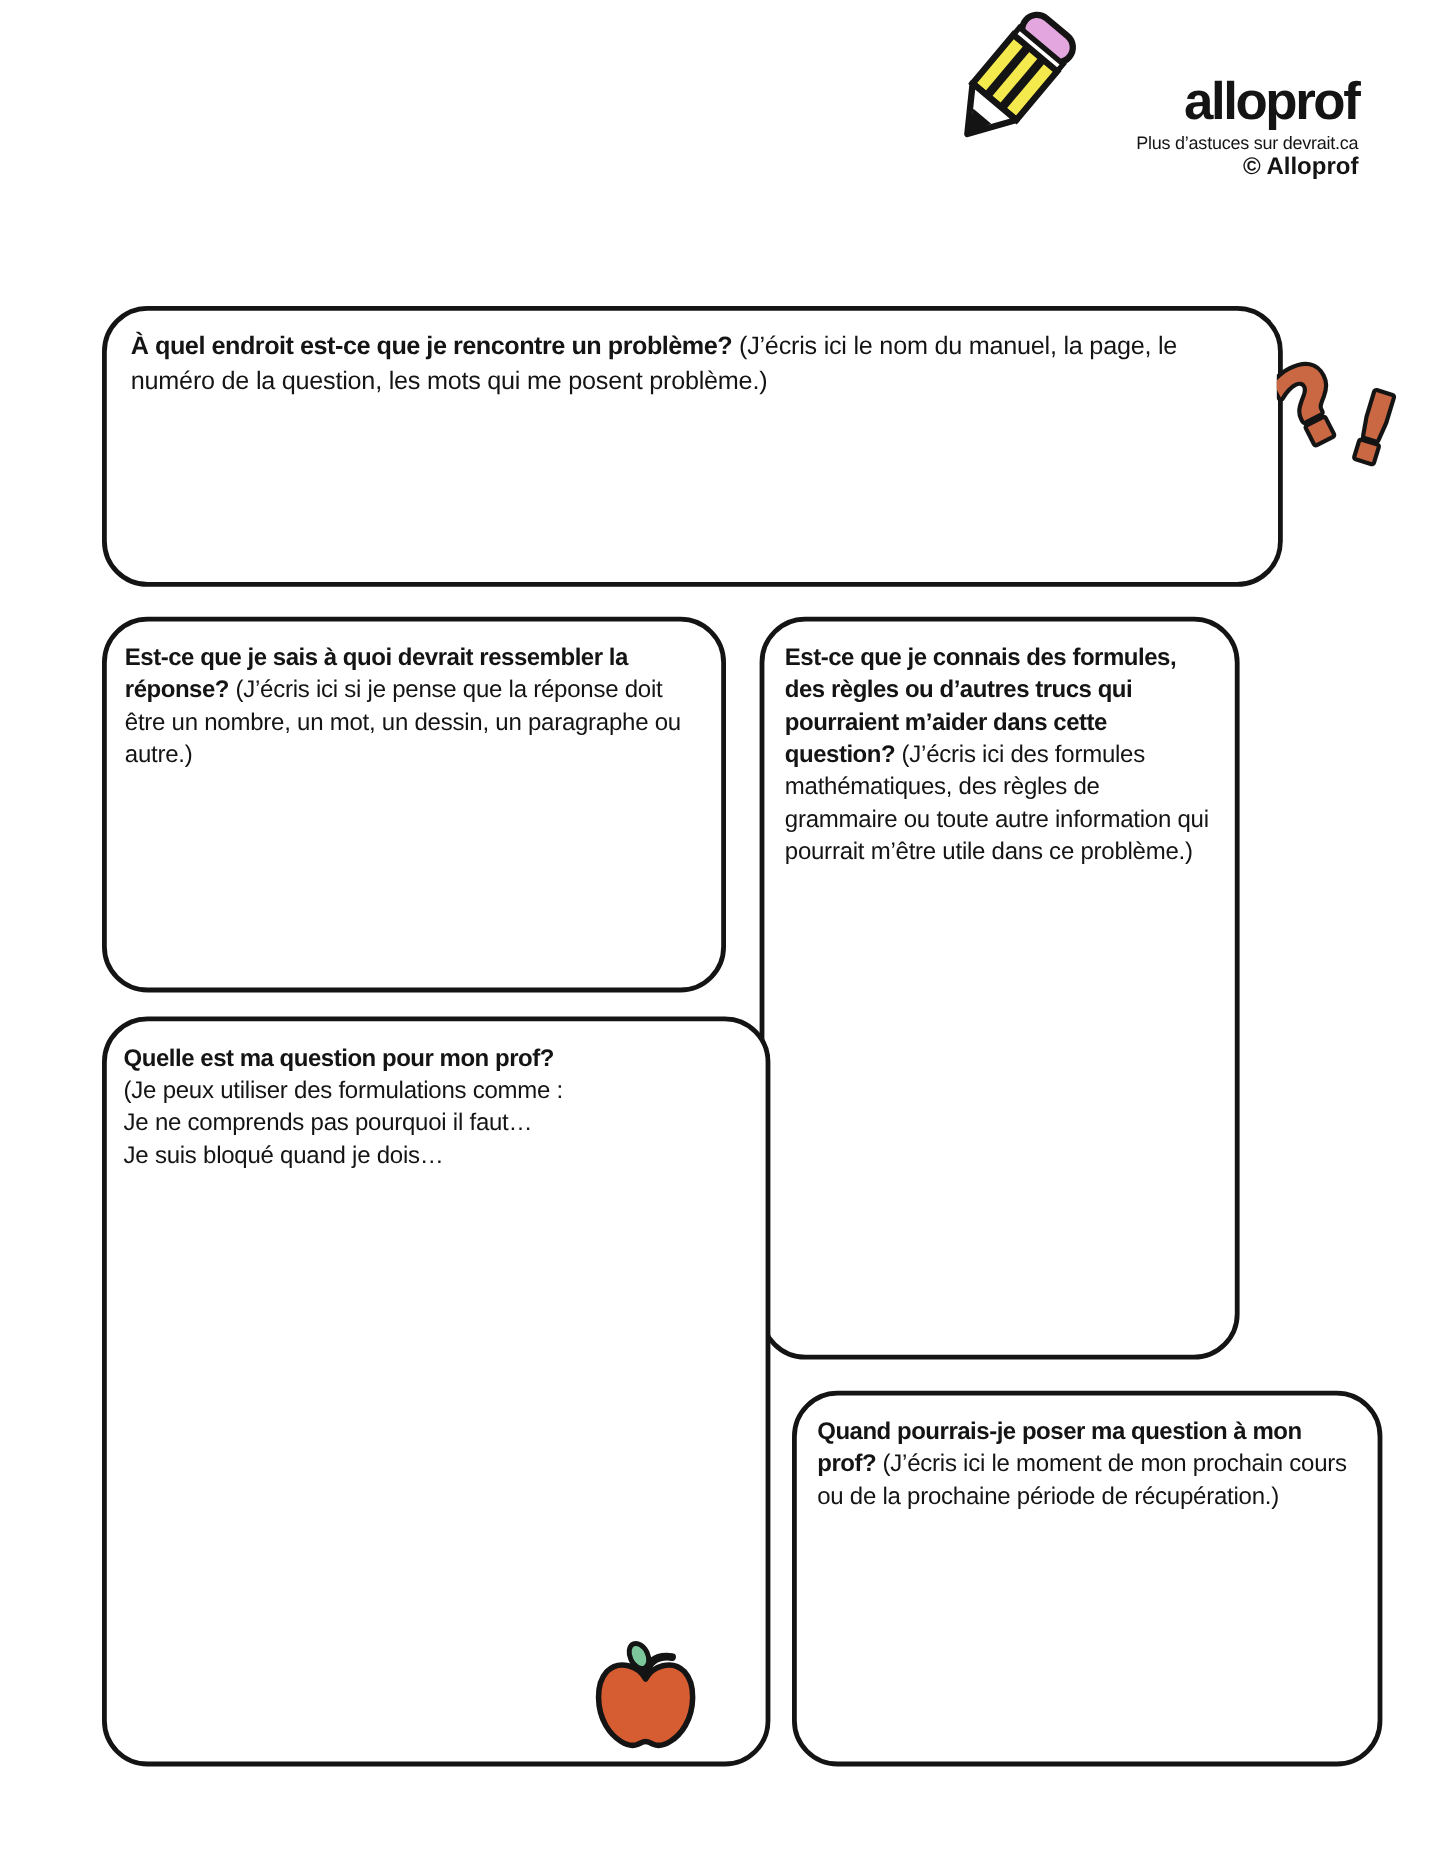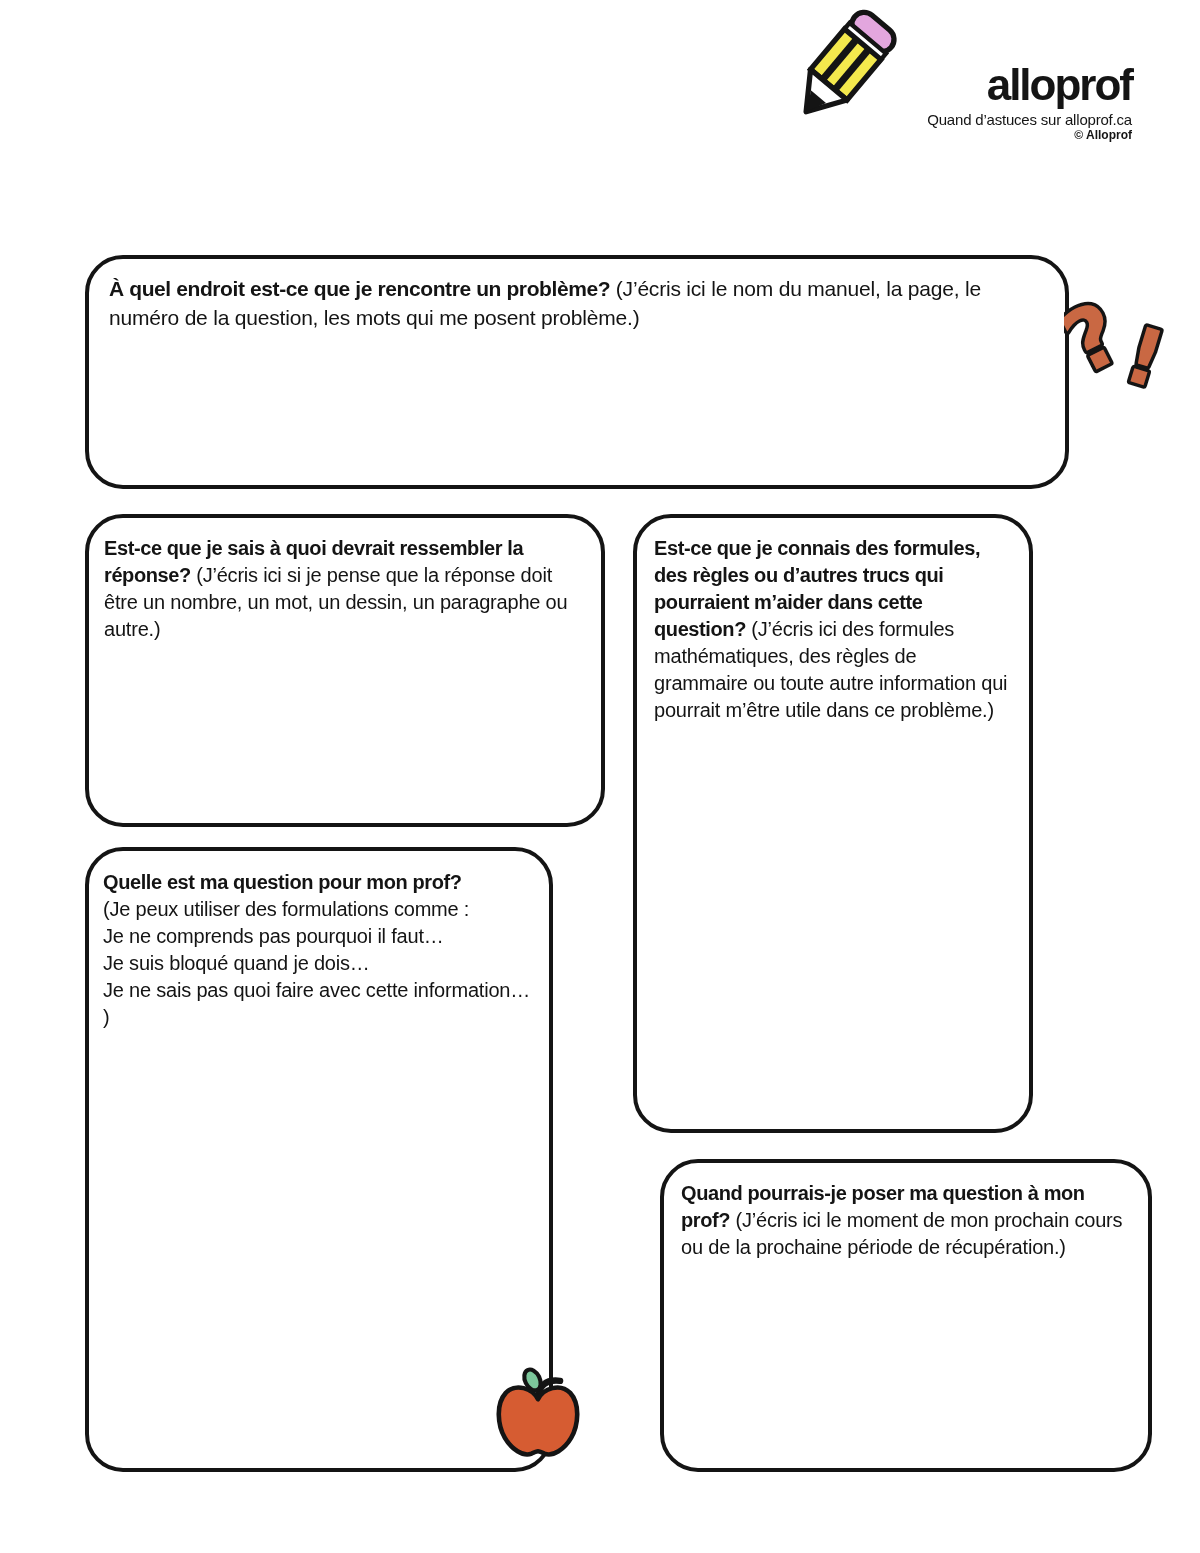--- a/index.html
+++ b/index.html
@@ -37,41 +37,41 @@
     line-height:1.05;
     color:#141414;
   }
   .brand .tagline {
     margin-top:3px;
     font-size:15px;
     letter-spacing:-0.2px;
     color:#141414;
   }
   .brand .copyright {
-    font-size:12px;
+    font-size:20px;
     font-weight:bold;
     color:#141414;
   }
 
   
   .box {
     position:absolute;
     box-sizing:border-box;
     border:4px solid #141414;
     border-radius:38px;
     background:#ffffff;
   }
   .boxtext { margin:0; font-size:20px; line-height:1.35; letter-spacing:-0.2px; }
   .boxtext b { font-weight:bold; letter-spacing:-0.4px; }
 
   .box-where   { left:85px;  top:255px;  width:984px; height:234px; padding:16px 56px 16px 20px; }
   .box-where .boxtext { font-size:21px; line-height:1.38; }
   .box-answer  { left:85px;  top:514px;  width:520px;  height:313px; padding:17px 12px 16px 15px; }
   .box-tools   { left:633px; top:514px;  width:400px;  height:619px; padding:17px 14px 16px 17px; }
-  .box-teacher { left:85px;  top:847px;  width:468px;  height:625px; padding:18px 8px 16px 14px; }
+  .box-teacher { left:85px;  top:847px;  width:557px;  height:625px; padding:18px 8px 16px 14px; }
   .box-when    { left:660px; top:1159px; width:492px;  height:313px; padding:17px 14px 16px 17px; }
 
   
   .pencil-icon { position:absolute; left:788px; top:0px; }
   .qbang-icon  { position:absolute; left:1064px; top:282px; z-index:3; }
   .apple-icon  { position:absolute; left:492px; top:1364px; z-index:2; }
 </style>
 </head>
 <body>
 
@@ -85,21 +85,21 @@
       <rect x="36" y="34" width="54" height="60" fill="#F4E94D" stroke="#141414" stroke-width="6"></rect>
       <line x1="54" y1="34" x2="54" y2="94" stroke="#141414" stroke-width="8"></line>
       <line x1="72" y1="34" x2="72" y2="94" stroke="#141414" stroke-width="8"></line>
       <path d="M36 94 L90 94 L63 134 Z" fill="#ffffff" stroke="#141414" stroke-width="6" stroke-linejoin="round"></path>
       <path d="M52 112 L74 112 L63 134 Z" fill="#141414"></path>
     </g>
   </svg>
 
   <div class="brand">
     <div class="logo">alloprof</div>
-    <div class="tagline">Quand d’astuces sur alloprof.ca</div>
+    <div class="tagline">Plus d’astuces sur devrait.ca</div>
     <div class="copyright">© Alloprof</div>
   </div>
 
   <section class="box box-where">
     <p class="boxtext">
       <b>À quel endroit est-ce que je rencontre un problème?</b>
       <span>(J’écris ici le nom du manuel, la page, le numéro de la question, les mots qui me posent problème.)</span>
     </p>
   </section>
 
@@ -122,21 +122,20 @@
     </p>
   </section>
 
   <section class="box box-teacher">
     <p class="boxtext">
       <b>Quelle est ma question pour mon prof?</b>
     </p>
     <p class="boxtext">(Je peux utiliser des formulations comme :</p>
     <p class="boxtext">Je ne comprends pas pourquoi il faut…</p>
     <p class="boxtext">Je suis bloqué quand je dois…</p>
-    <p class="boxtext">Je ne sais pas quoi faire avec cette information… )</p>
   </section>
 
   <section class="box box-when">
     <p class="boxtext">
       <b>Quand pourrais-je poser ma question à mon prof?</b>
       <span>(J’écris ici le moment de mon prochain cours ou de la prochaine période de récupération.)</span>
     </p>
   </section>
 
   <svg class="apple-icon" width="92" height="100" viewBox="0 0 100 108">

